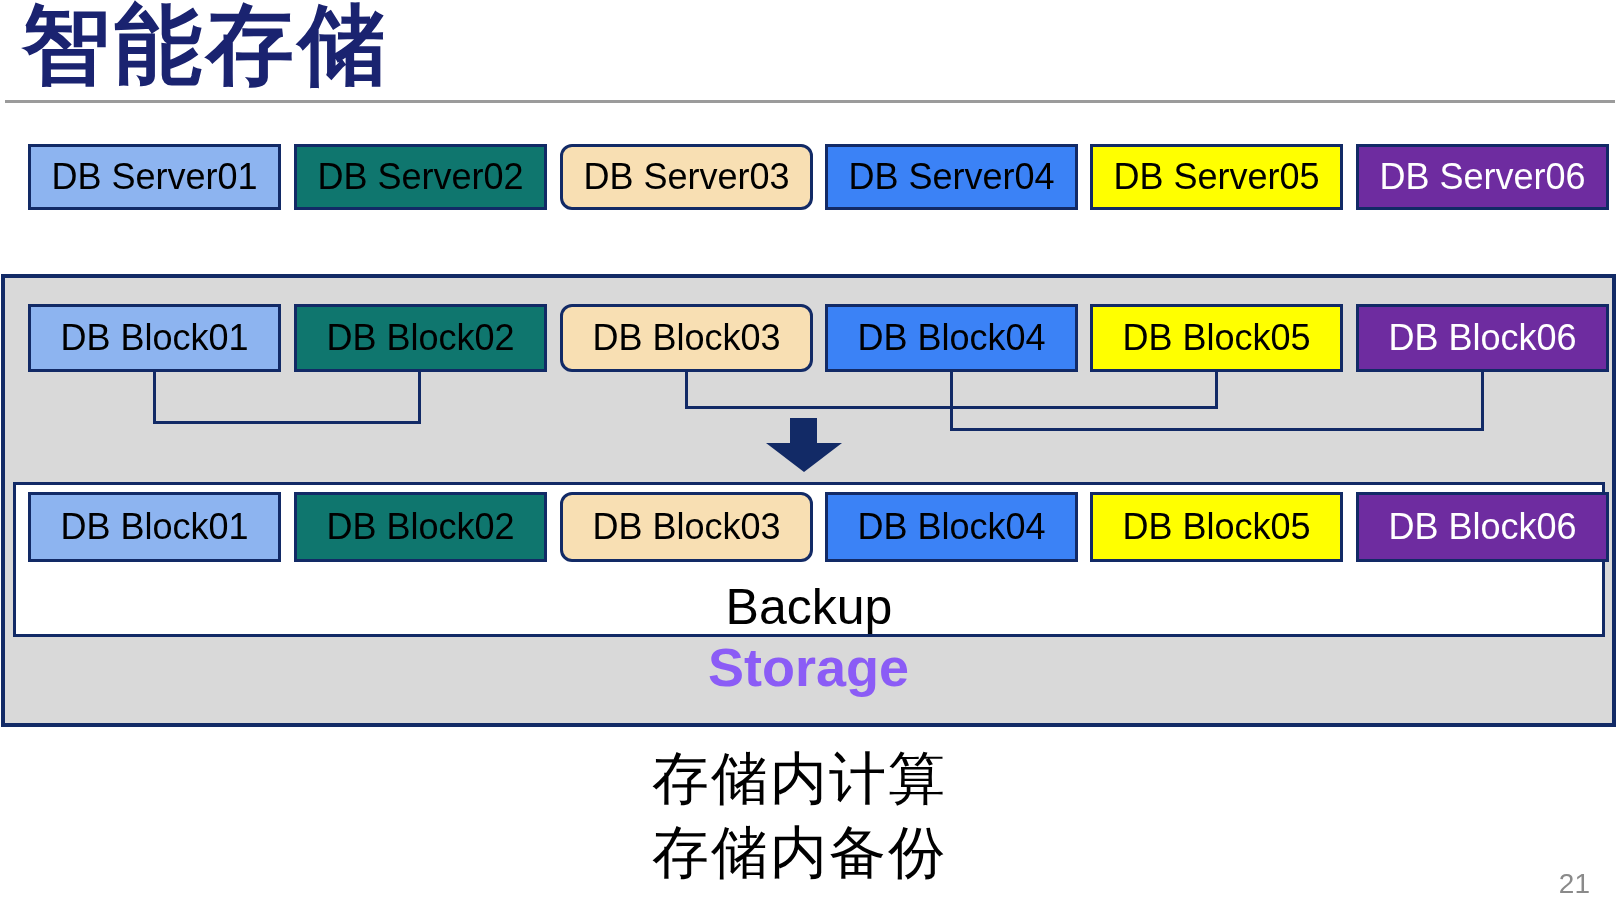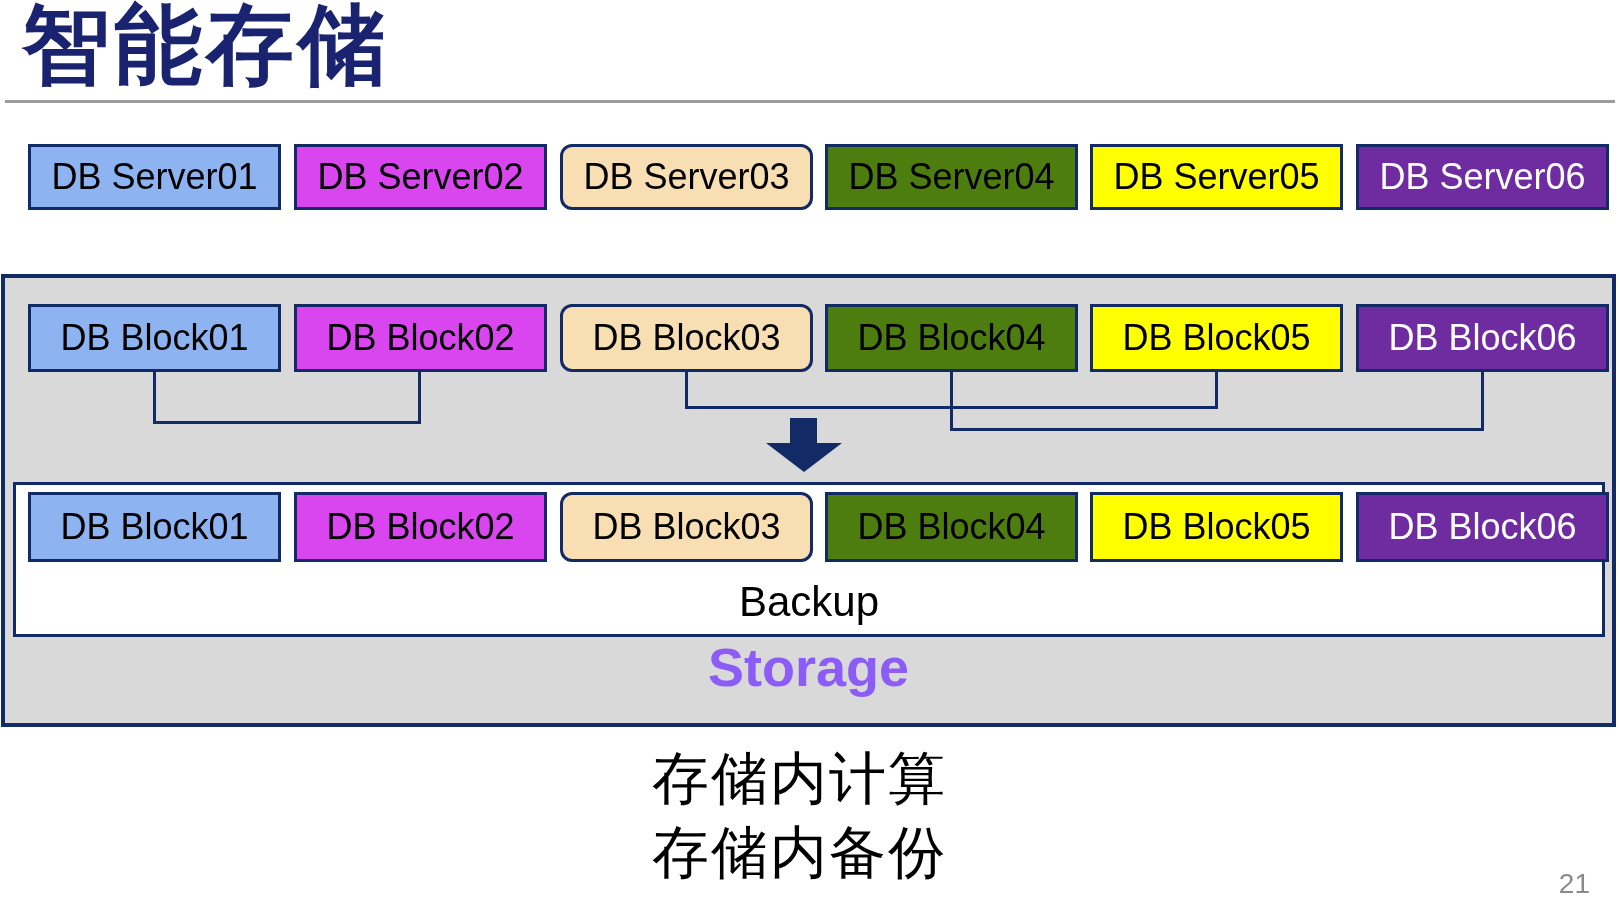--- a/index.html
+++ b/index.html
@@ -42,23 +42,23 @@
     border: 3px solid #122A66;
     display: flex;
     align-items: center;
     justify-content: center;
     font-size: 36px;
     color: #000000;
     white-space: nowrap;
     overflow: hidden;
   }
   .c1 { background: #8DB4F0; text-align: right; }
-  .c2 { background: #d946ef; }
+  .c2 { background: #0f766e; }
   .c3 { background: #F8DFB3; }
-  .c4 { background: #4d7c0f; }
+  .c4 { background: #3b82f6; }
   .c5 { background: #FFFF00; }
   .c6 { background: #6E2CA0; color: #FFFFFF; }
 
   .x1 { left: 28px; }
   .x2 { left: 294px; }
   .x3 { left: 560px; border-radius: 12px; }
   .x4 { left: 825px; }
   .x5 { left: 1090px; }
   .x6 { left: 1356px; }
 
@@ -116,21 +116,21 @@
     border-right: 38px solid transparent;
     border-top: 29px solid #122A66;
   }
 
   .backup-label {
     position: absolute;
     left: 13px;
     top: 578px;
     width: 1592px;
     text-align: center;
-    font-size: 42px;
+    font-size: 50px;
     color: #000000;
   }
   .storage-label {
     position: absolute;
     left: 1px;
     top: 636px;
     width: 1615px;
     text-align: center;
     font-size: 54px;
     font-weight: bold;

